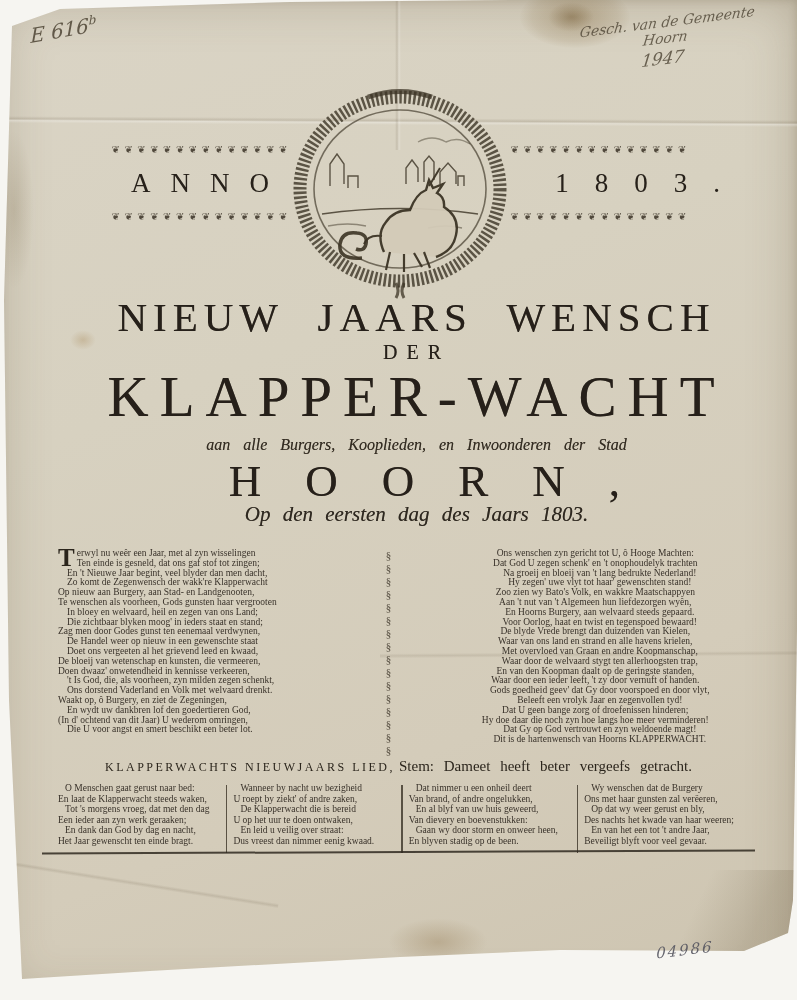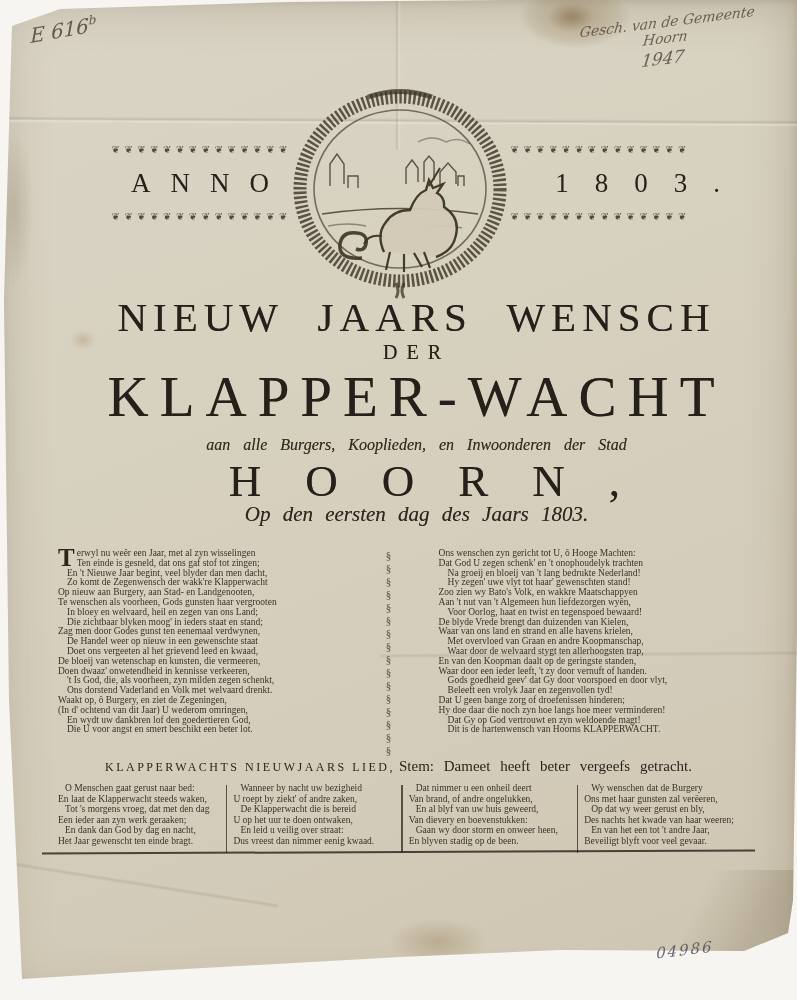--- a/index.html
+++ b/index.html
@@ -61,21 +61,21 @@
   .t1{top:293px;font-size:41px;letter-spacing:6px;word-spacing:18px;}
   .t2{top:341px;font-size:20px;letter-spacing:9px;}
   .t3{top:364px;font-size:57px;letter-spacing:11px;}
   .ded{top:436px;font-size:16px;font-style:italic;word-spacing:9px;color:#332c22;}
   .city{top:455px;font-size:45px;letter-spacing:44px;padding-left:30px;}
   .dateline{top:502px;font-size:21px;font-style:italic;word-spacing:7px;color:#2e2820;}
   
   .poem{position:absolute;left:58px;top:549px;width:694px;display:flex;gap:20px;}
   .poem-col{color:#39322a;font-size:9.5px;line-height:9.8px;}
   .poem-left{width:326px;}
-  .poem-right{width:340px;margin-left:20px;}
+  .poem-right{width:340px;margin-left:20px;text-align:center;}
   .p-line{white-space:nowrap;}
   .p-line.indent{padding-left:9px;}
   .poem-left .p-line:first-of-type::first-letter{
     float:left;font-size:25px;line-height:18px;padding:0 2px 0 0;font-weight:600;color:#2b251c;}
   .poem-divider{width:20px;text-align:center;color:#3a3226;font-size:11px;
     writing-mode:vertical-rl;letter-spacing:1px;line-height:20px;opacity:.85;height:196px;}
   
   .song-heading{position:absolute;top:757px;left:0;width:797px;text-align:center;color:#2b251c;}
   .sh-caps{font-size:12px;letter-spacing:2.5px;}
   .sh-rest{font-size:15px;word-spacing:6px;}
@@ -169,33 +169,34 @@
           <div class="p-line indent">In bloey en welvaard, heil en zegen van ons Land;</div>
           <div class="p-line indent">Die zichtbaar blyken moog' in ieders staat en stand;</div>
           <div class="p-line">Zag men door Godes gunst ten eenemaal verdwynen,</div>
           <div class="p-line indent">De Handel weer op nieuw in een gewenschte staat</div>
           <div class="p-line indent">Doet ons vergeeten al het grievend leed en kwaad,</div>
           <div class="p-line">De bloeij van wetenschap en kunsten, die vermeeren,</div>
           <div class="p-line">Doen dwaaz' onwetendheid in kennisse verkeeren,</div>
           <div class="p-line indent">'t Is God, die, als voorheen, zyn milden zegen schenkt,</div>
           <div class="p-line indent">Ons dorstend Vaderland en Volk met welvaard drenkt.</div>
           <div class="p-line">Waakt op, ô Burgery, en ziet de Zegeningen,</div>
+          <div class="p-line indent">En wydt uw dankbren lof den goedertieren God,</div>
           <div class="p-line">(In d' ochtend van dit Jaar) U wederom omringen,</div>
-          <div class="p-line indent">En wydt uw dankbren lof den goedertieren God,</div>
           <div class="p-line indent">Die U voor angst en smert beschikt een beter lot.</div>
         </div>
       <div class="poem-divider">§§§§§§§§§§§§§§§§</div>
       <div class="poem-col poem-right">
 
       <div class="p-line">Ons wenschen zyn gericht tot U, ô Hooge Machten:</div>
           <div class="p-line">Dat God U zegen schenk' en 't onophoudelyk trachten</div>
           <div class="p-line indent">Na groeij en bloeij van 't lang bedrukte Nederland!</div>
           <div class="p-line indent">Hy zegen' uwe vlyt tot haar' gewenschten stand!</div>
           <div class="p-line">Zoo zien wy Bato's Volk, en wakkre Maatschappyen</div>
           <div class="p-line">Aan 't nut van 't Algemeen hun liefdezorgen wyên,</div>
+          <div class="p-line indent">En Hoorns Burgery, aan welvaard steeds gepaard.</div>
           <div class="p-line indent">Voor Oorlog, haat en twist en tegenspoed bewaard!</div>
           <div class="p-line">De blyde Vrede brengt dan duizenden van Kielen,</div>
           <div class="p-line">Waar van ons land en strand en alle havens krielen,</div>
           <div class="p-line indent">Met overvloed van Graan en andre Koopmanschap,</div>
           <div class="p-line indent">Waar door de welvaard stygt ten allerhoogsten trap,</div>
           <div class="p-line">En van den Koopman daalt op de geringste standen,</div>
           <div class="p-line">Waar door een ieder leeft, 't zy door vernuft of handen.</div>
           <div class="p-line indent">Gods goedheid geev' dat Gy door voorspoed en door vlyt,</div>
           <div class="p-line indent">Beleeft een vrolyk Jaar en zegenvollen tyd!</div>
           <div class="p-line">Dat U geen bange zorg of droefenissen hinderen;</div>

